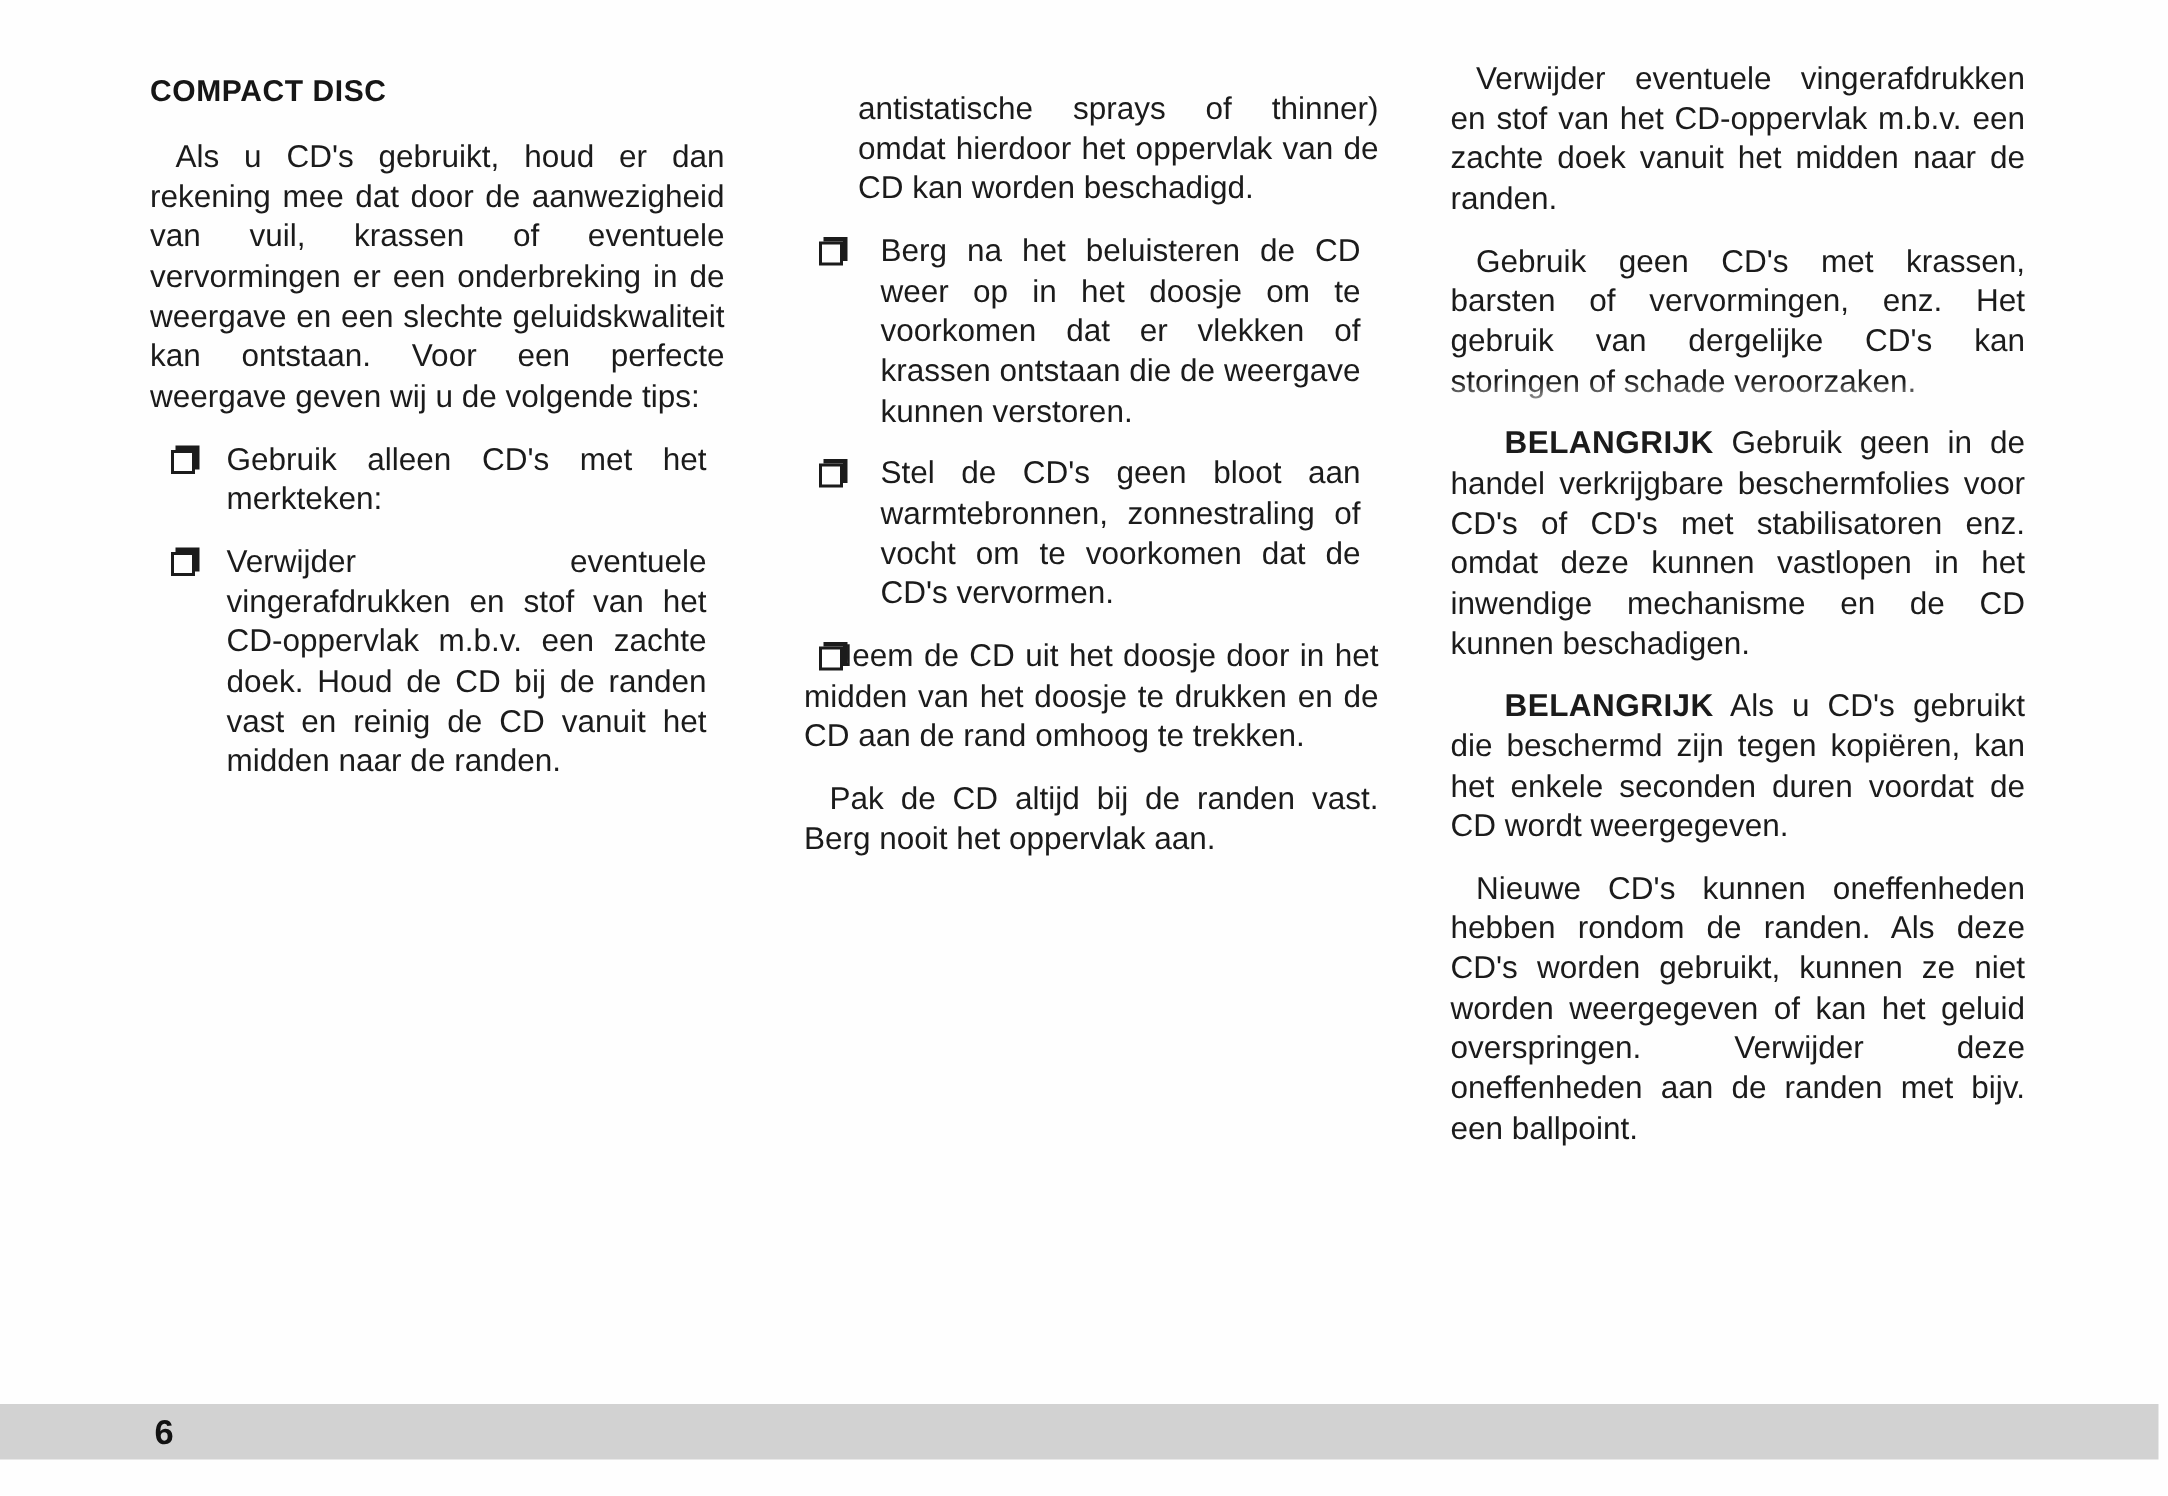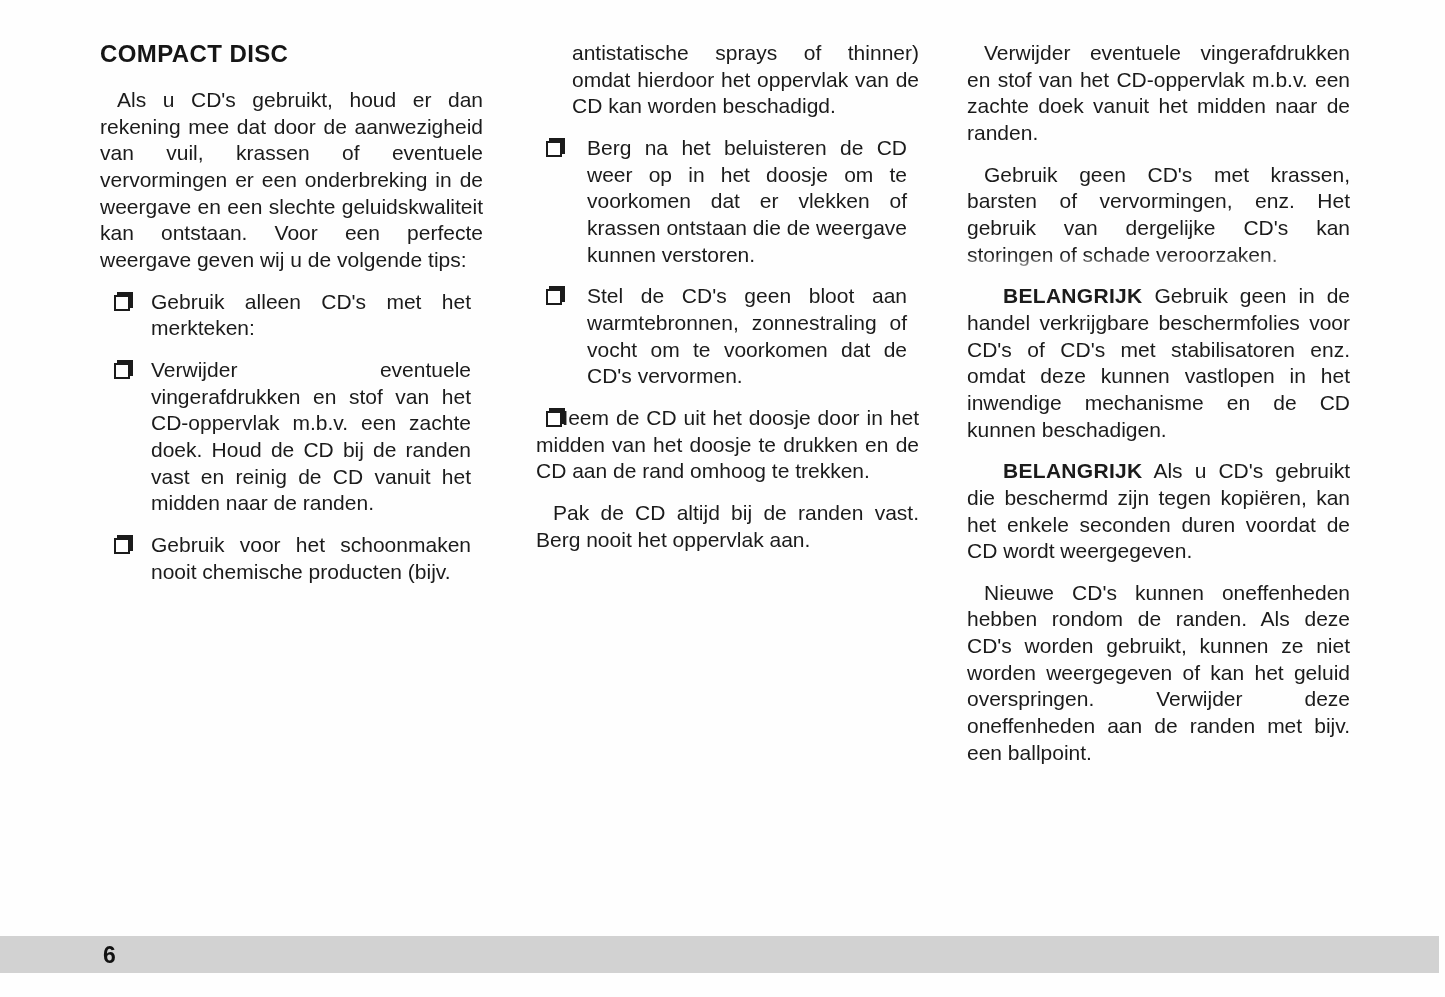--- a/index.html
+++ b/index.html
@@ -15,22 +15,22 @@
   .col {
     position: absolute;
     top: 40px;
     width: 383px;
   }
   #col1 { left: 100px; }
   #col2 { left: 536px; }
   #col3 { left: 967px; }
 
   h1.title {
-    margin: 0 0 19px 0;
-    font-size: 24px;
+    margin: 10px 0 19px 0;
+    font-size: 20px;
     font-weight: bold;
     letter-spacing: 0.4px;
     color: #161616;
   }
   .para {
     margin: 0 0 15px 0;
     font-size: 21px;
     line-height: 1.27;
     text-align: justify;
     hyphens: auto;
@@ -48,21 +48,21 @@
     left: 10px;
     top: 6px;
     width: 12px;
     height: 12px;
     border: 2px solid #1b1b1b;
     background: #fefefe;
     box-shadow: 3px -3px 0 0 #1b1b1b;
   }
   #col1 .bullet .sq { left: 14px; }
 
-  .cont { padding-left: 36px; }
+  .cont { padding-left: 36px; margin-top: 20px; }
 
   .lead { font-weight: bold; letter-spacing: 0.3px; margin-left: 19px; }
 
   .logo-wrap {
     margin: 72px 0 92px 0;
     padding-left: 88px;
     height: 124px;
   }
   .logo-wrap svg { display: block; }
 
@@ -108,24 +108,20 @@
       <span class="sq"></span>
       <p class="para">Gebruik alleen CD's met het merkteken:</p>
     </div>
 
 
     <div class="bullet">
       <span class="sq"></span>
       <p class="para">Verwijder eventuele vingerafdrukken en stof van het CD-oppervlak m.b.v. een zachte doek. Houd de CD bij de randen vast en reinig de CD vanuit het midden naar de randen.</p>
     </div>
 
-    <div class="bullet">
-      <span class="sq"></span>
-      <p class="para">Gebruik voor het schoonmaken nooit chemische producten (bijv.</p>
-    </div>
   </section>
 
   <section class="col" id="col2">
     <p class="para cont">antistatische sprays of thinner) omdat hierdoor het oppervlak van de CD kan worden beschadigd.</p>
 
     <div class="bullet">
       <span class="sq"></span>
       <p class="para">Berg na het beluisteren de CD weer op in het doosje om te voorkomen dat er vlekken of krassen ontstaan die de weergave kunnen verstoren.</p>
     </div>
 

